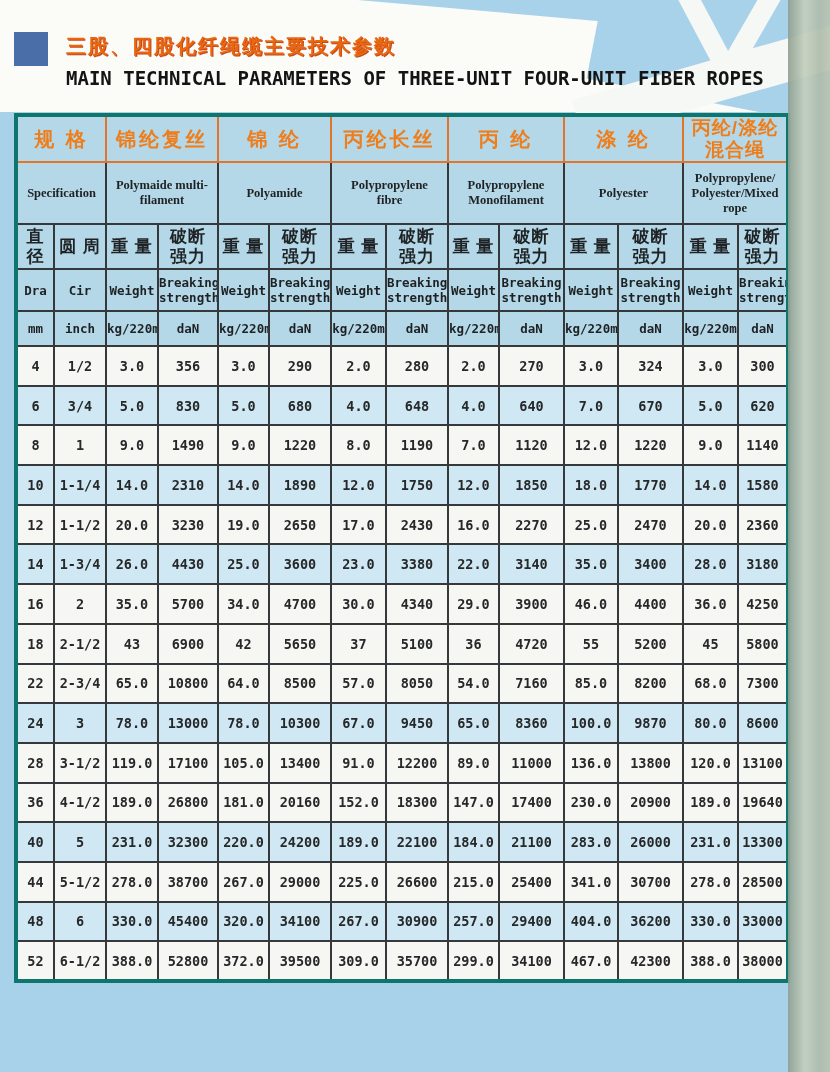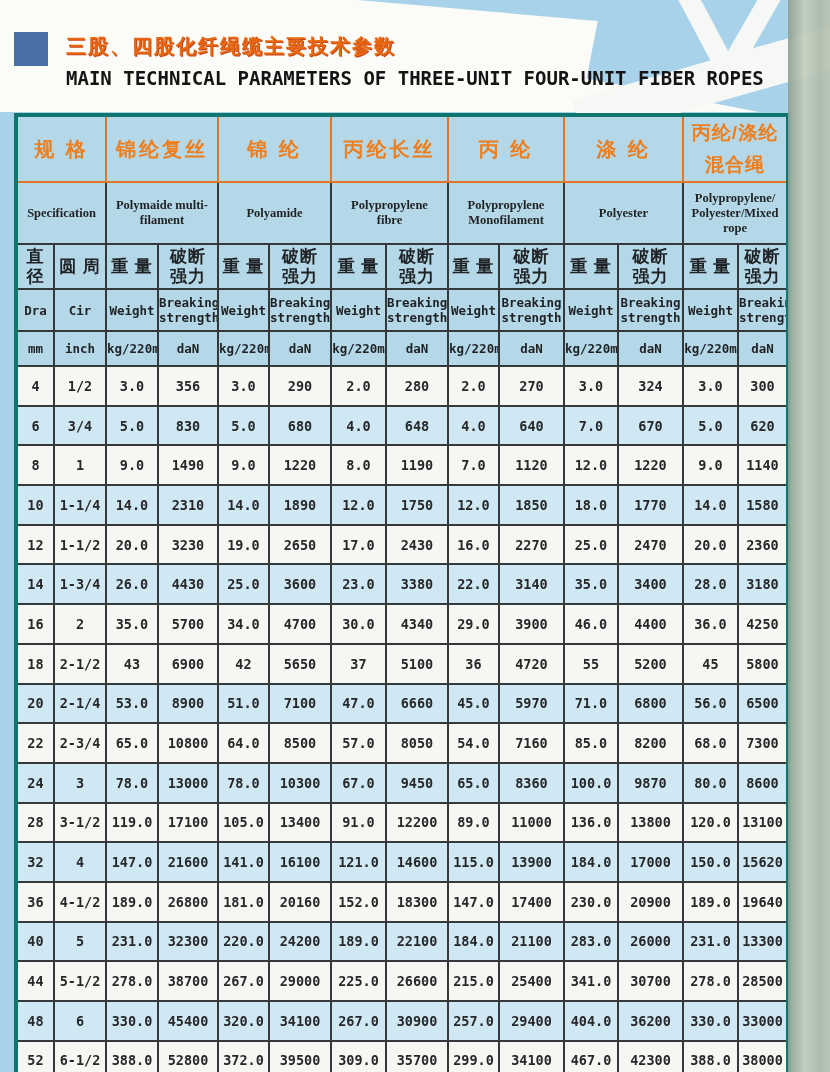--- a/index.html
+++ b/index.html
@@ -30,21 +30,21 @@
   .title-en { font-family:"DejaVu Sans Mono", monospace; font-size:19px; font-weight:bold;
     letter-spacing:0px; color:#141414; line-height:24px; margin-top:2px; }
 
   
   table { position:absolute; left:14px; top:113px; width:772px; z-index:2;
     border-collapse:collapse; table-layout:fixed; background:#b4d8e7; }
   th, td { border:2px solid #36393c; text-align:center; vertical-align:middle; color:#1f2224; overflow:hidden; }
   table { border:4px solid #0f766e; }
   thead th { background:#b4d8e7; font-weight:bold; }
   tr.zh-group th { border:2px solid #e0762b; color:#ee7d1c; font-size:20px; letter-spacing:3px; height:45px; }
-  tr.zh-group th.two-line { font-size:19px; letter-spacing:1px; line-height:32px; }
+  tr.zh-group th.two-line { font-size:19px; letter-spacing:1px; line-height:22px; }
   tr.en-group th { height:62px; font-family:Liberation Serif, serif; font-size:12.5px; font-weight:bold; line-height:15px; }
   tr.zh-sub th { height:45px; font-size:17px; letter-spacing:1px; line-height:20px; }
   tr.en-sub th { height:42px; font-family:"DejaVu Sans Mono", monospace; font-size:12.5px; font-weight:bold; line-height:15px; }
   tr.units th { height:35px; font-family:"DejaVu Sans Mono", monospace; font-size:12.5px; font-weight:bold; }
   .pre { white-space:pre-line; }
   tbody td { height:39.7px; font-family:"DejaVu Sans Mono", monospace; font-size:13.5px; font-weight:bold; color:#26282a; }
   tbody tr.white td { background:#f6f6f2; }
   tbody tr.blue td { background:#cfe8f3; }
 </style>
 </head>
@@ -294,36 +294,20 @@
           <td>5650</td>
           <td>37</td>
           <td>5100</td>
           <td>36</td>
           <td>4720</td>
           <td>55</td>
           <td>5200</td>
           <td>45</td>
           <td>5800</td>
         </tr>
-        <tr class="blue">
-          <td>20</td>
-          <td>2-1/4</td>
-          <td>53.0</td>
-          <td>8900</td>
-          <td>51.0</td>
-          <td>7100</td>
-          <td>47.0</td>
-          <td>6660</td>
-          <td>45.0</td>
-          <td>5970</td>
-          <td>71.0</td>
-          <td>6800</td>
-          <td>56.0</td>
-          <td>6500</td>
-        </tr>
         <tr class="white">
           <td>22</td>
           <td>2-3/4</td>
           <td>65.0</td>
           <td>10800</td>
           <td>64.0</td>
           <td>8500</td>
           <td>57.0</td>
           <td>8050</td>
           <td>54.0</td>
@@ -358,36 +342,20 @@
           <td>13400</td>
           <td>91.0</td>
           <td>12200</td>
           <td>89.0</td>
           <td>11000</td>
           <td>136.0</td>
           <td>13800</td>
           <td>120.0</td>
           <td>13100</td>
         </tr>
-        <tr class="blue">
-          <td>32</td>
-          <td>4</td>
-          <td>147.0</td>
-          <td>21600</td>
-          <td>141.0</td>
-          <td>16100</td>
-          <td>121.0</td>
-          <td>14600</td>
-          <td>115.0</td>
-          <td>13900</td>
-          <td>184.0</td>
-          <td>17000</td>
-          <td>150.0</td>
-          <td>15620</td>
-        </tr>
         <tr class="white">
           <td>36</td>
           <td>4-1/2</td>
           <td>189.0</td>
           <td>26800</td>
           <td>181.0</td>
           <td>20160</td>
           <td>152.0</td>
           <td>18300</td>
           <td>147.0</td>

